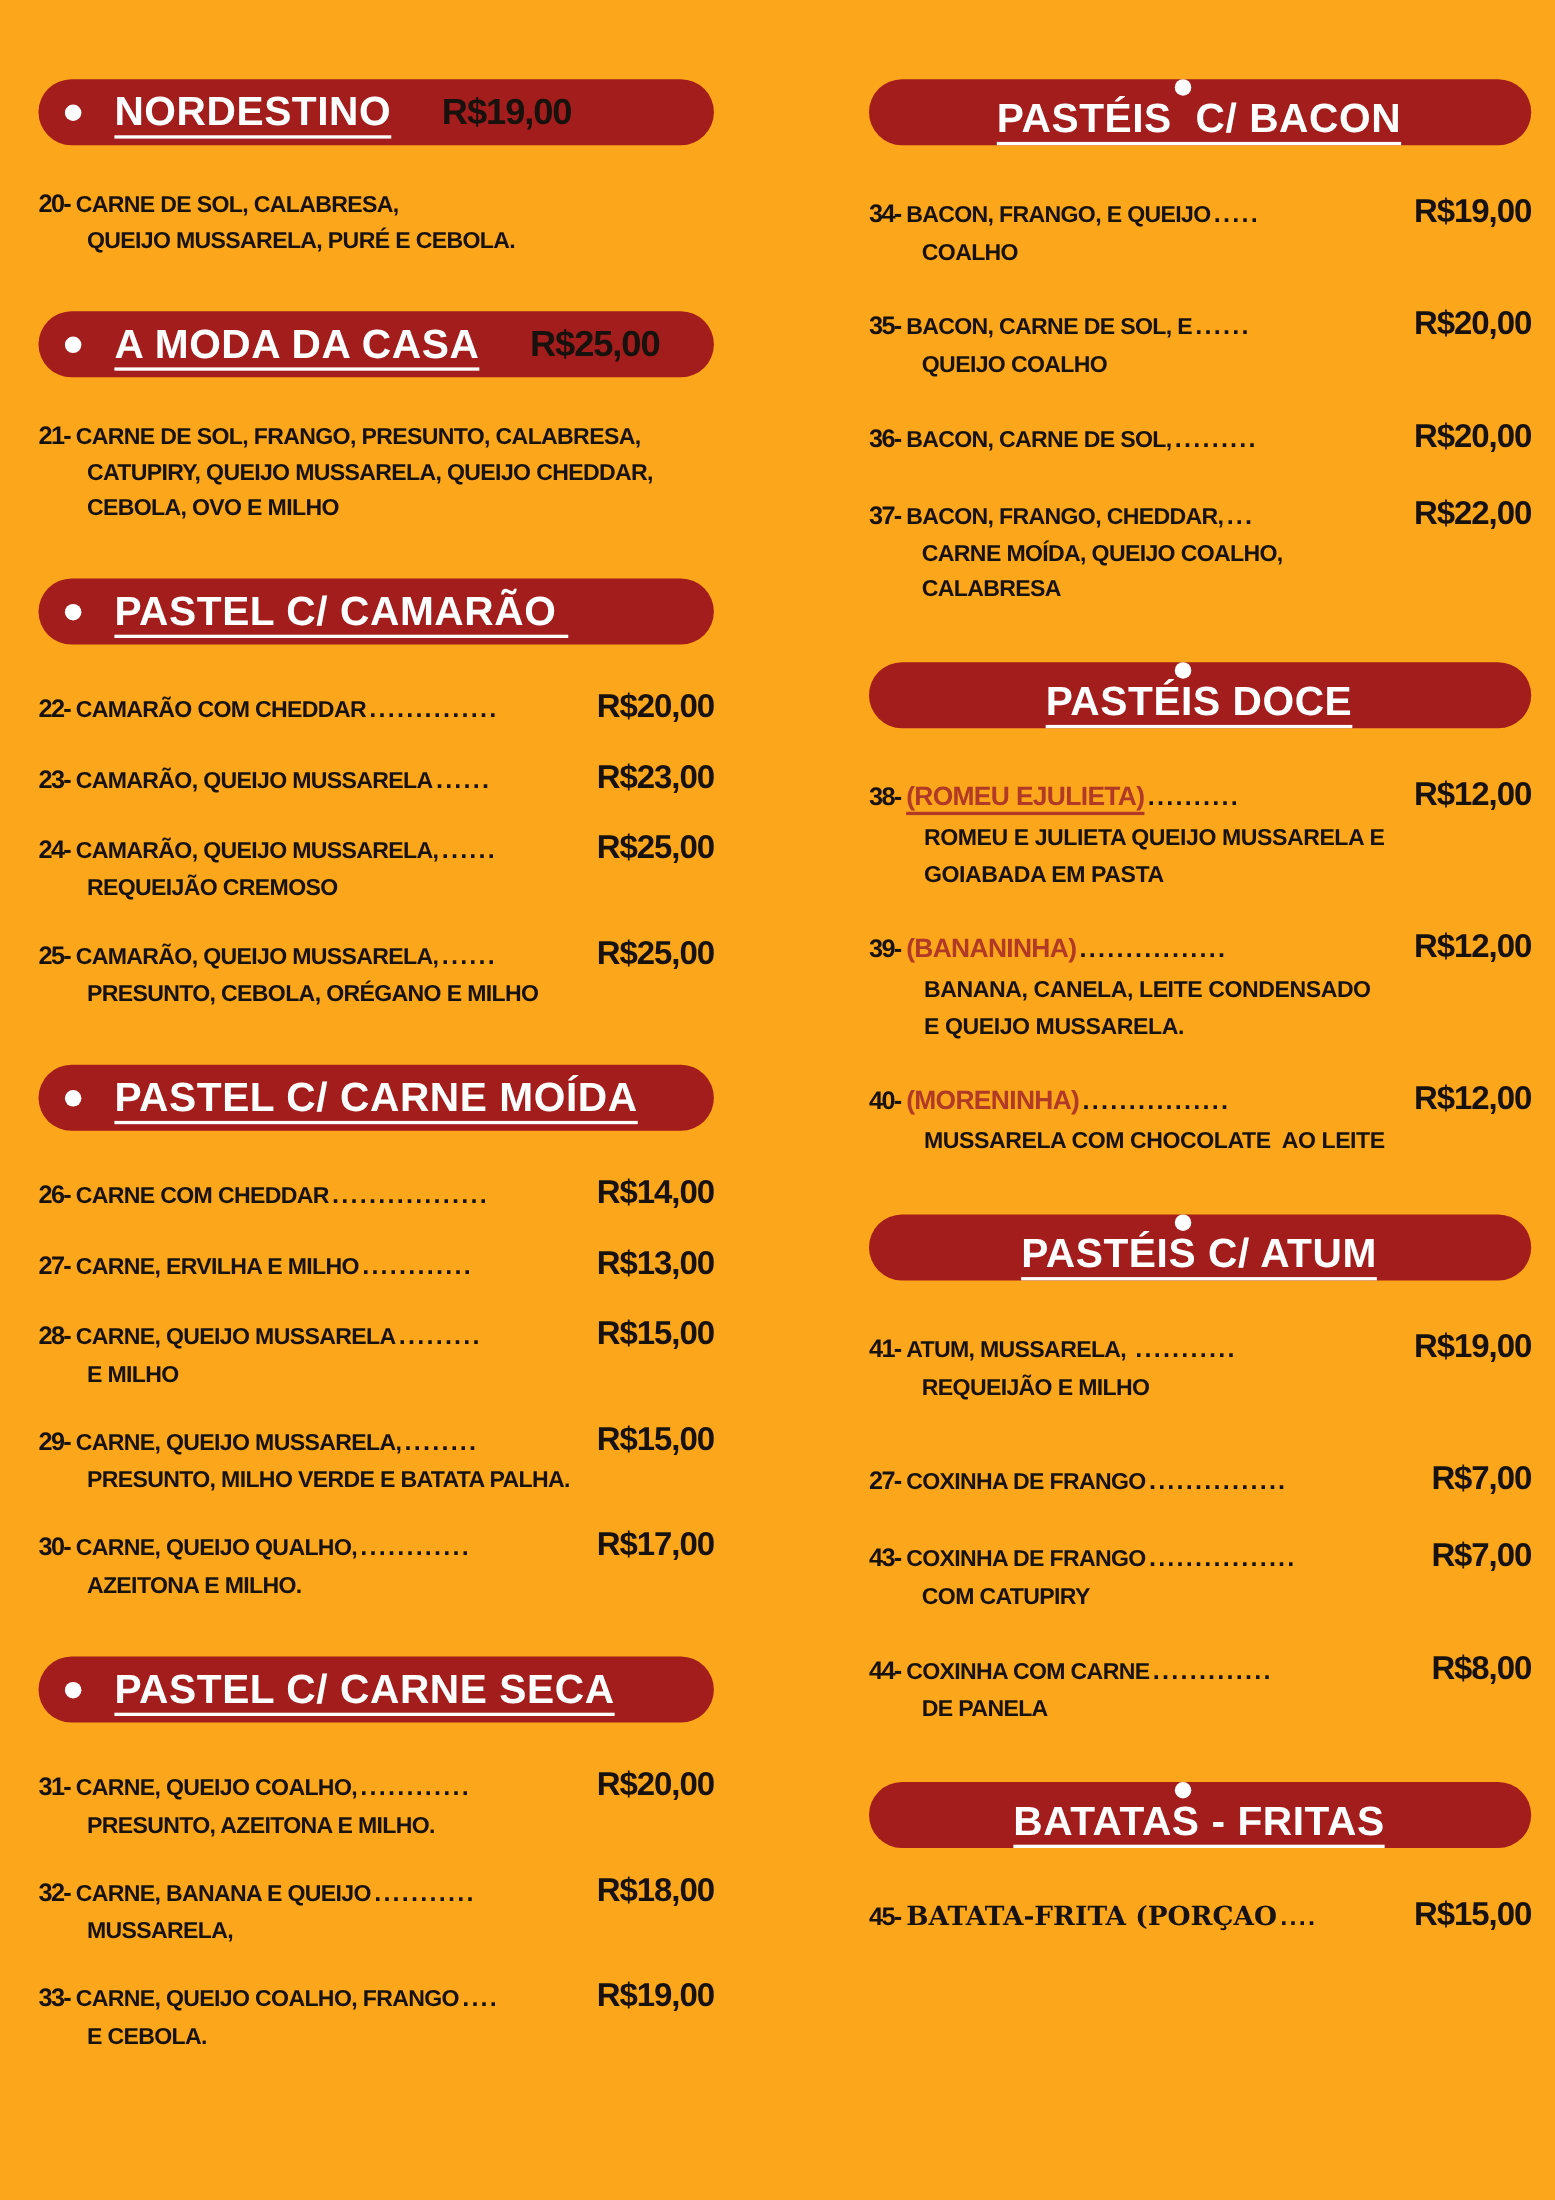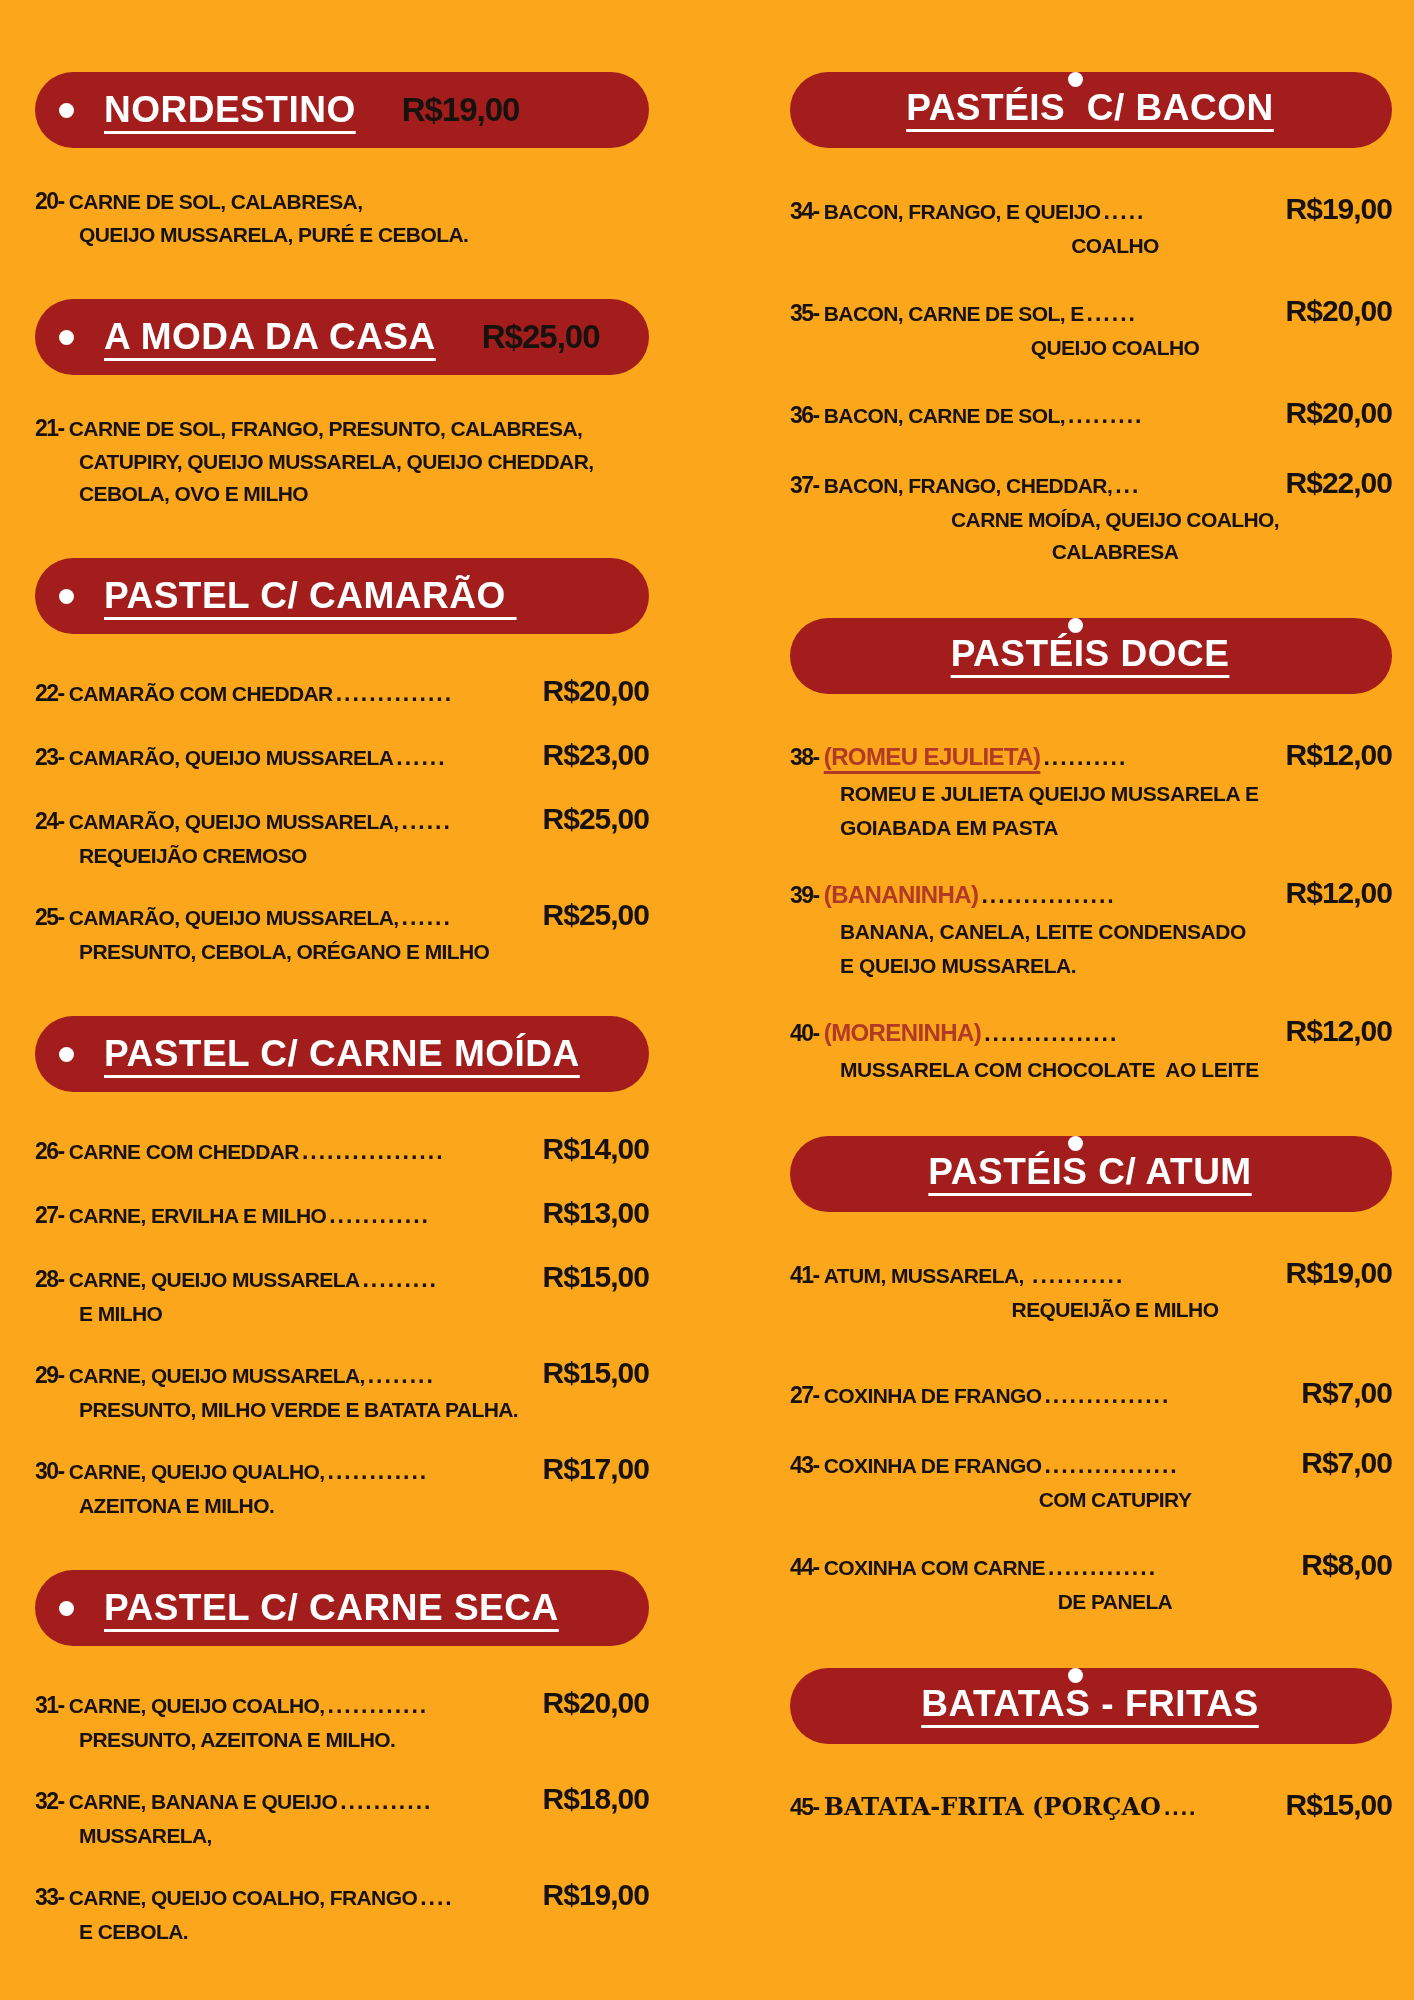--- a/index.html
+++ b/index.html
@@ -26,21 +26,21 @@
   }
   .col{display:flex;flex-direction:column;flex:none;}
   .col-left{width:614px;}
   .col-right{width:602px;margin-left:141px;}
 
   
   .pill{
     display:flex;align-items:center;
     background:var(--pill);
     border-radius:46px;
-    height:76px;
+    height:60px;
     padding:0 26px 0 24px;
     flex:none;
   }
   .col-left .pill{margin-bottom:40px;}
   .col-right .pill{margin-bottom:44px;flex-direction:column;}
   .bullet{
     width:15px;height:15px;border-radius:50%;
     background:var(--white);flex:none;margin-right:30px;
   }
   .pill-label{
@@ -89,21 +89,21 @@
   }
   .price{
     font-size:30px;font-weight:800;letter-spacing:-1px;
     flex:none;white-space:pre;
   }
   .sub{
     font-size:21px;font-weight:700;letter-spacing:-0.6px;
     white-space:pre;margin-top:8px;
   }
   .col-left .sub{margin-left:44px;}
-  .col-right .sub{margin-left:48px;text-align:center;}
+  .col-right .sub{margin-left:48px;}
   .desc{
     font-size:21px;font-weight:700;letter-spacing:-0.4px;
     white-space:pre;margin-top:10px;margin-left:50px;
   }
   .desc:first-of-type{margin-top:22px;}
 </style>
 </head>
 <body>
 
 <div class="page" id="menu">

